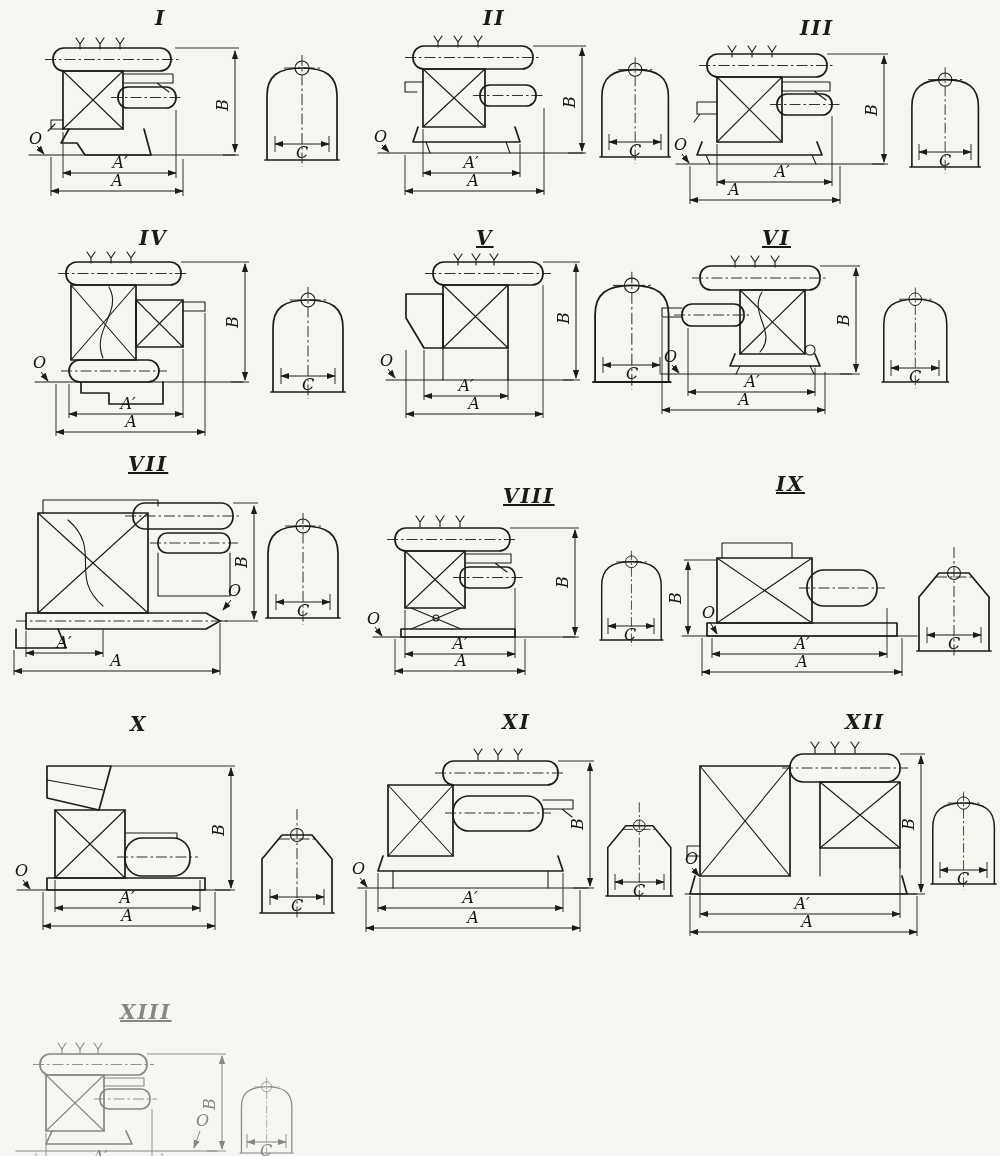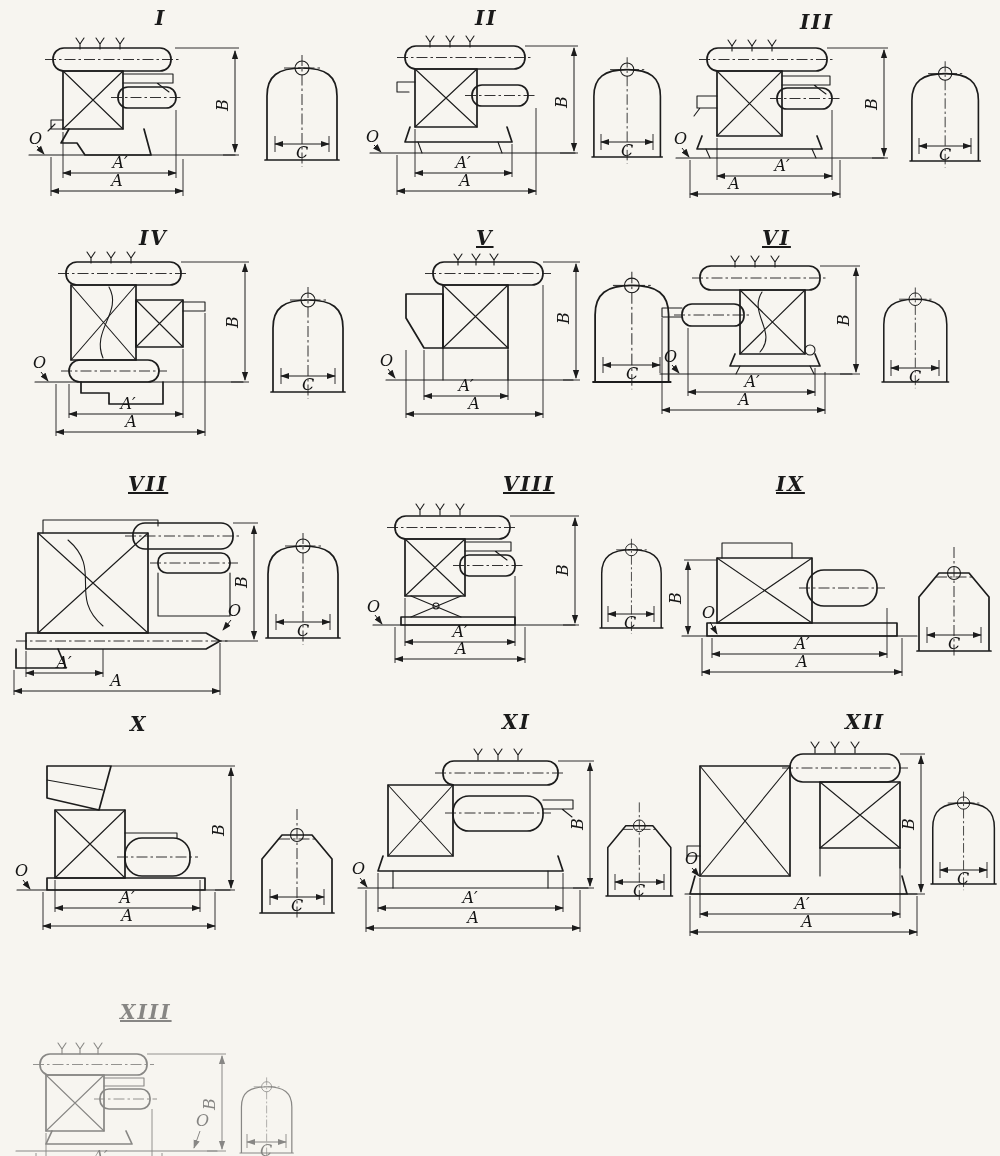--- a/index.html
+++ b/index.html
@@ -77,21 +77,21 @@
     </g>
     <g>
       <use href="#dome" transform="translate(240,28)"></use>
       <path class="xt" d="M250,104 V120 M304,104 V120"></path>
       <path class="dm" d="M250,112 H304"></path>
       <text class="lb" x="277" y="126" text-anchor="middle">C</text>
     </g>
   </svg>
 </div>
 
-<div class="fig" style="left:360px;top:6px;width:310px;height:226px">
+<div class="fig" style="left:368px;top:6px;width:310px;height:226px">
   <div class="numeral" style="left:115px">II</div>
   <svg class="draw" width="310" height="200" viewBox="0 0 310 200">
     <g>
       <use href="#mk" transform="translate(70,4)"></use>
       <use href="#mk" transform="translate(90,4)"></use>
       <use href="#mk" transform="translate(110,4)"></use>
       <rect class="ln" x="45" y="14" width="120" height="23" rx="11"></rect>
       <path class="cl" d="M37,25.5 H173"></path>
       <rect class="ln" x="55" y="37" width="62" height="58"></rect>
       <path class="tn" d="M55,37 L117,95 M117,37 L55,95"></path>
@@ -115,21 +115,21 @@
     </g>
     <g>
       <use href="#dome" transform="translate(232,30) scale(.95)"></use>
       <path class="xt" d="M241,102 V118 M293,102 V118"></path>
       <path class="dm" d="M241,110 H293"></path>
       <text class="lb" x="267" y="124" text-anchor="middle">C</text>
     </g>
   </svg>
 </div>
 
-<div class="fig" style="left:672px;top:10px;width:315px;height:230px">
+<div class="fig" style="left:672px;top:16px;width:315px;height:230px">
   <div class="numeral" style="left:128px">III</div>
   <svg class="draw" width="315" height="205" viewBox="0 0 315 205">
     <g>
       <use href="#mk" transform="translate(60,4)"></use>
       <use href="#mk" transform="translate(80,4)"></use>
       <use href="#mk" transform="translate(100,4)"></use>
       <rect class="ln" x="35" y="12" width="120" height="23" rx="11"></rect>
       <path class="cl" d="M27,23.5 H163"></path>
       <rect class="ln" x="45" y="35" width="65" height="65"></rect>
       <path class="tn" d="M45,35 L110,100 M110,35 L45,100"></path>
@@ -269,21 +269,21 @@
     </g>
     <g>
       <use href="#dome" transform="translate(242,40) scale(.9)"></use>
       <path class="xt" d="M251,108 V124 M299,108 V124"></path>
       <path class="dm" d="M251,116 H299"></path>
       <text class="lb" x="275" y="130" text-anchor="middle">C</text>
     </g>
   </svg>
 </div>
 
-<div class="fig" style="left:8px;top:472px;width:345px;height:250px">
+<div class="fig" style="left:8px;top:452px;width:345px;height:250px">
   <div class="numeral u" style="left:120px">VII</div>
   <svg class="draw" width="345" height="225" viewBox="0 0 345 225">
     <g>
       <path class="tn" d="M35,35 V22 H150 V28"></path>
       <rect class="ln" x="30" y="35" width="110" height="100"></rect>
       <path class="tn" d="M30,35 L140,135 M140,35 L30,135"></path>
       <rect class="ln" x="125" y="25" width="100" height="26" rx="12"></rect>
       <path class="cl" d="M117,38 H233"></path>
       <rect class="ln" x="150" y="55" width="72" height="20" rx="9"></rect>
       <path class="cl" d="M142,65 H230"></path>
@@ -306,21 +306,21 @@
     </g>
     <g>
       <use href="#dome" transform="translate(258,40)"></use>
       <path class="xt" d="M268,116 V132 M322,116 V132"></path>
       <path class="dm" d="M268,124 H322"></path>
       <text class="lb" x="295" y="138" text-anchor="middle">C</text>
     </g>
   </svg>
 </div>
 
-<div class="fig" style="left:365px;top:472px;width:300px;height:246px">
+<div class="fig" style="left:365px;top:484px;width:300px;height:246px">
   <div class="numeral u" style="left:138px">VIII</div>
   <svg class="draw" width="300" height="220" viewBox="0 0 300 220">
     <g>
       <use href="#mk" transform="translate(55,6)"></use>
       <use href="#mk" transform="translate(75,6)"></use>
       <use href="#mk" transform="translate(95,6)"></use>
       <rect class="ln" x="30" y="18" width="115" height="23" rx="11"></rect>
       <path class="cl" d="M22,29.5 H153"></path>
       <rect class="ln" x="40" y="41" width="60" height="57"></rect>
       <path class="tn" d="M40,41 L100,98 M100,41 L40,98"></path>

